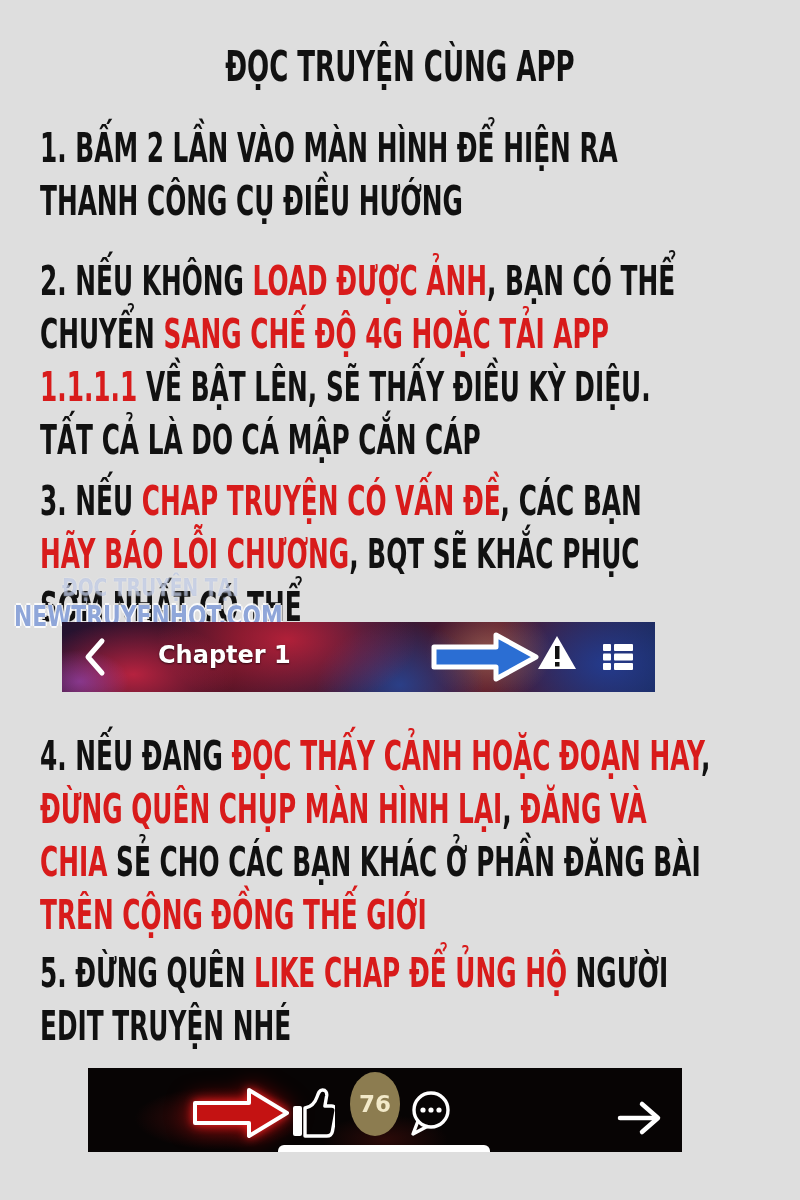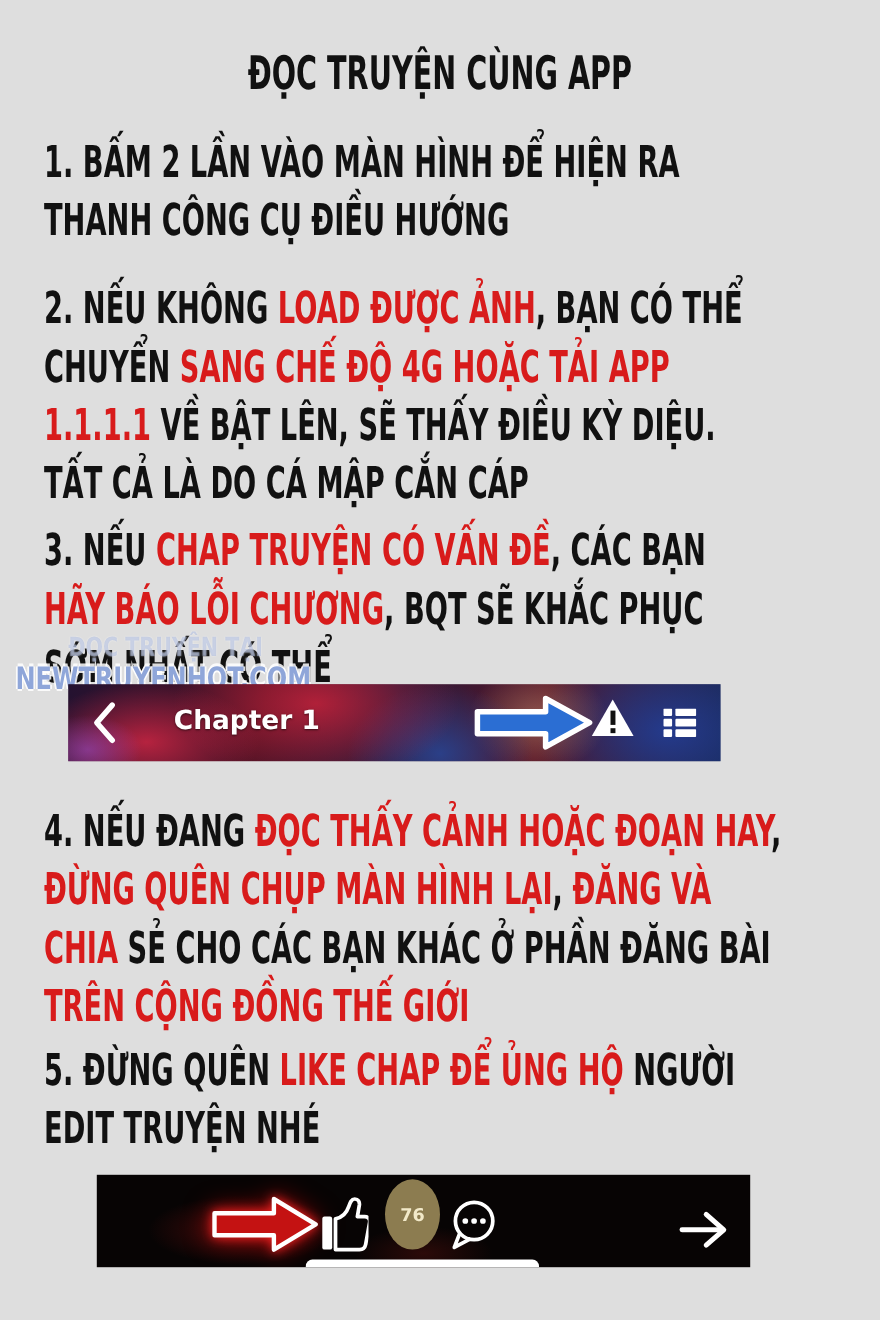--- a/index.html
+++ b/index.html
@@ -49,21 +49,21 @@
     overflow:hidden;
     background:
       radial-gradient(ellipse 120px 45px at 22% 60%, rgba(150,20,20,0.45), transparent 70%),
       radial-gradient(ellipse 90px 35px at 50% 85%, rgba(130,25,20,0.30), transparent 70%),
       #070404;}
   .redarrow{left:103px;top:16px;
     filter:drop-shadow(0 0 5px rgba(255,40,40,0.95)) drop-shadow(0 0 11px rgba(255,0,0,0.55));}
   .thumb{left:203px;top:14px;}
   .badge{left:262px;top:4px;width:50px;height:64px;border-radius:50%;
          background:#8c7c50;display:flex;align-items:center;justify-content:center;
-         color:#f2e9c9;font-weight:bold;font-size:16px;}
+         color:#f2e9c9;font-weight:bold;font-size:23px;}
   .comment{left:317px;top:20px;}
   .nextarrow{left:528px;top:30px;}
   .wstrip{left:190px;top:77px;width:212px;height:7px;background:#fff;
           border-radius:6px 6px 0 0;}
 </style>
 </head>
 <body style="--bg: #dedede; --black: #111111; --red: #d81b1b; --wm: #8fa6d9;">
 
 <div class="page">
 

